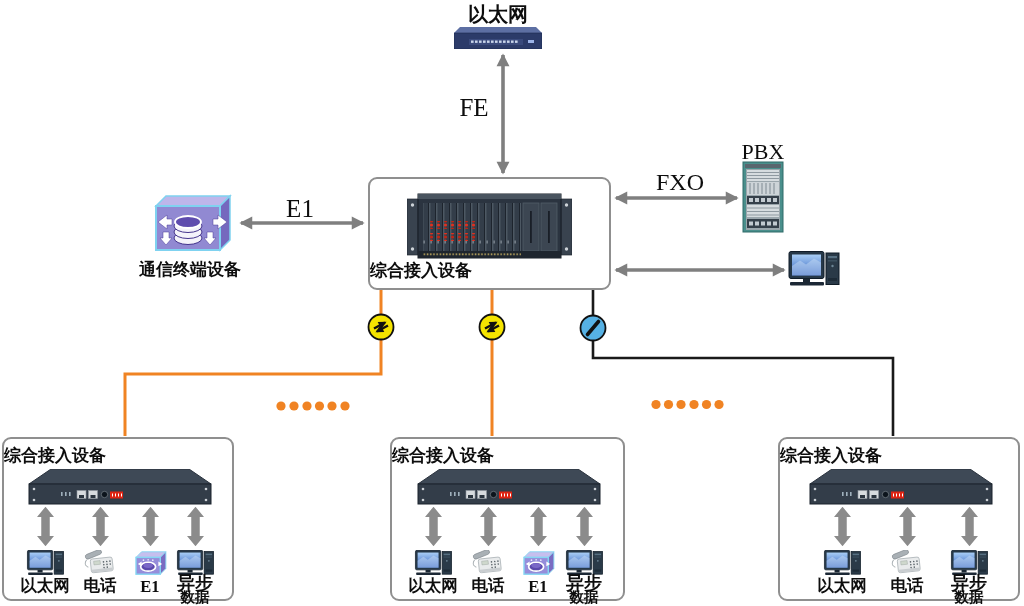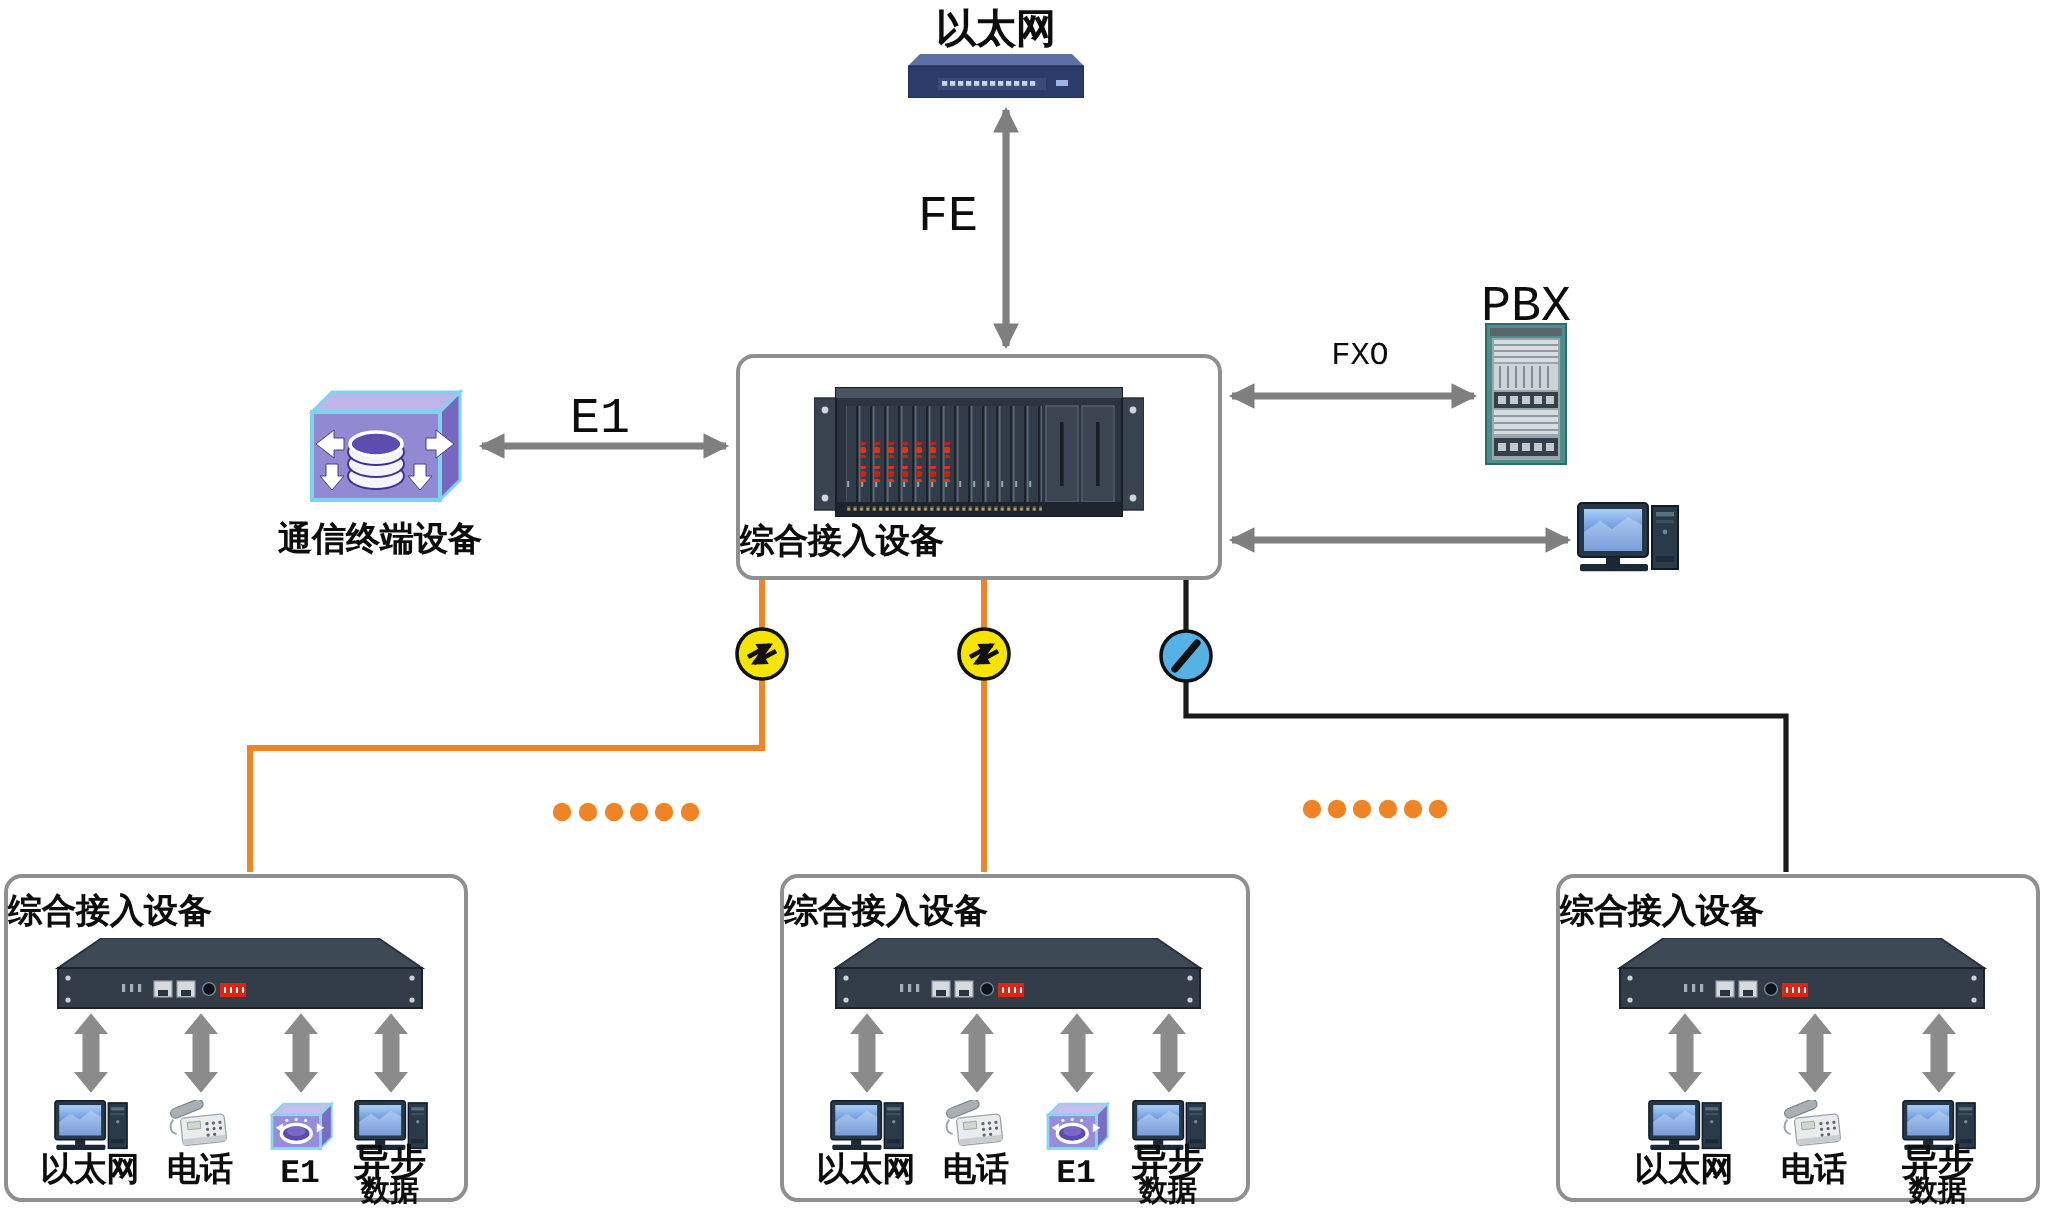--- a/index.html
+++ b/index.html
@@ -1,17 +1,17 @@
 <!DOCTYPE html>
 <html><head>
 <meta charset="utf-8">
 <style>
   html,body{margin:0;padding:0;background:#fff;}
   #canvas{position:relative;width:1024px;height:606px;background:#fff;overflow:hidden;
-          font-family:Liberation Mono, monospace;}
+          font-family:Liberation Serif, serif;}
   .abs{position:absolute;}
   .lbl{position:absolute;color:#0d0d0d;text-align:center;white-space:nowrap;}
   .cn{font-weight:bold;}
   .latin{font-weight:normal;}
   .node-box{position:absolute;background:#fff;border:2px solid #8f8f8f;border-radius:9px;box-sizing:border-box;}
   .iad-title{position:absolute;top:5px;left:0;right:0;text-align:left;font-size:17px;font-weight:bold;color:#0d0d0d;}
   .port{position:absolute;top:67px;width:64px;display:flex;flex-direction:column;align-items:center;}
   .port .plabel{font-size:16.5px;font-weight:bold;color:#0d0d0d;margin-top:1px;line-height:18px;text-align:center;}
   .port .plabel2{font-size:14.5px;font-weight:bold;color:#0d0d0d;line-height:14px;text-align:left;}
   .port .two{font-size:18px;line-height:14px;margin-top:0;}
@@ -175,21 +175,21 @@
       <rect x="116" y="12" width="16" height="48" fill="#3c4652" stroke="#525d68" stroke-width="0.8"></rect>
       <rect x="123" y="20" width="1.8" height="32" fill="#191f27"></rect>
       <rect x="134" y="12" width="16" height="48" fill="#3c4652" stroke="#525d68" stroke-width="0.8"></rect>
       <rect x="141" y="20" width="1.8" height="32" fill="#191f27"></rect>
       <rect x="11" y="60" width="143" height="7" fill="#1e252e"></rect>
       <rect x="16" y="62" width="98" height="2.4" fill="url(#pinp)"></rect>
     </svg>
     <div class="iad-title" style="top:auto;bottom:6px;">综合接入设备</div>
   </div>
 
-  <div class="lbl latin" style="left:723px;top:139px;width:80px;font-size:25px;">PBX</div>
+  <div class="lbl latin" style="left:723px;top:139px;width:80px;font-size:22px;">PBX</div>
   <svg class="abs" style="left:741px;top:160px;" width="44" height="74" viewBox="0 0 44 74">
     <rect x="2" y="2" width="40" height="70" fill="#4a8f8c" stroke="#2f6b69"></rect>
     <rect x="4" y="4" width="36" height="4" fill="#59666e"></rect>
     <rect x="5" y="9" width="34" height="61" fill="#9aa6ac"></rect>
     <rect x="6" y="10" width="32" height="11" fill="#d6dcdf"></rect>
     <g stroke="#8e99a0" stroke-width="1">
         <line x1="6" y1="12.5" x2="38" y2="12.5"></line>
         <line x1="6" y1="15.5" x2="38" y2="15.5"></line>
         <line x1="6" y1="18.5" x2="38" y2="18.5"></line>
       </g>
@@ -219,21 +219,21 @@
       </g>
     <rect x="6" y="59" width="32" height="9" fill="#35404a"></rect>
     <g fill="#c2cad0">
       <rect x="8" y="61.5" width="4" height="4"></rect>
         <rect x="14" y="61.5" width="4" height="4"></rect>
       <rect x="20" y="61.5" width="4" height="4"></rect>
         <rect x="26" y="61.5" width="4" height="4"></rect>
         <rect x="32" y="61.5" width="4" height="4"></rect>
     </g>
   </svg>
-  <div class="lbl latin" style="left:640px;top:169px;width:80px;font-size:16px;">FXO</div>
+  <div class="lbl latin" style="left:640px;top:169px;width:80px;font-size:24px;">FXO</div>
 
   <svg class="abs" style="left:788px;top:251px;" width="52" height="36">
       <use href="#sym-computer"></use>
     </svg>
 
   <div class="node-box" style="left:2px;top:437px;width:232px;height:164px;">
     <div class="iad-title">综合接入设备</div>
     <svg class="abs" style="left:21px;top:30px;" width="190" height="37">
         <use href="#sym-device"></use>
       </svg>

